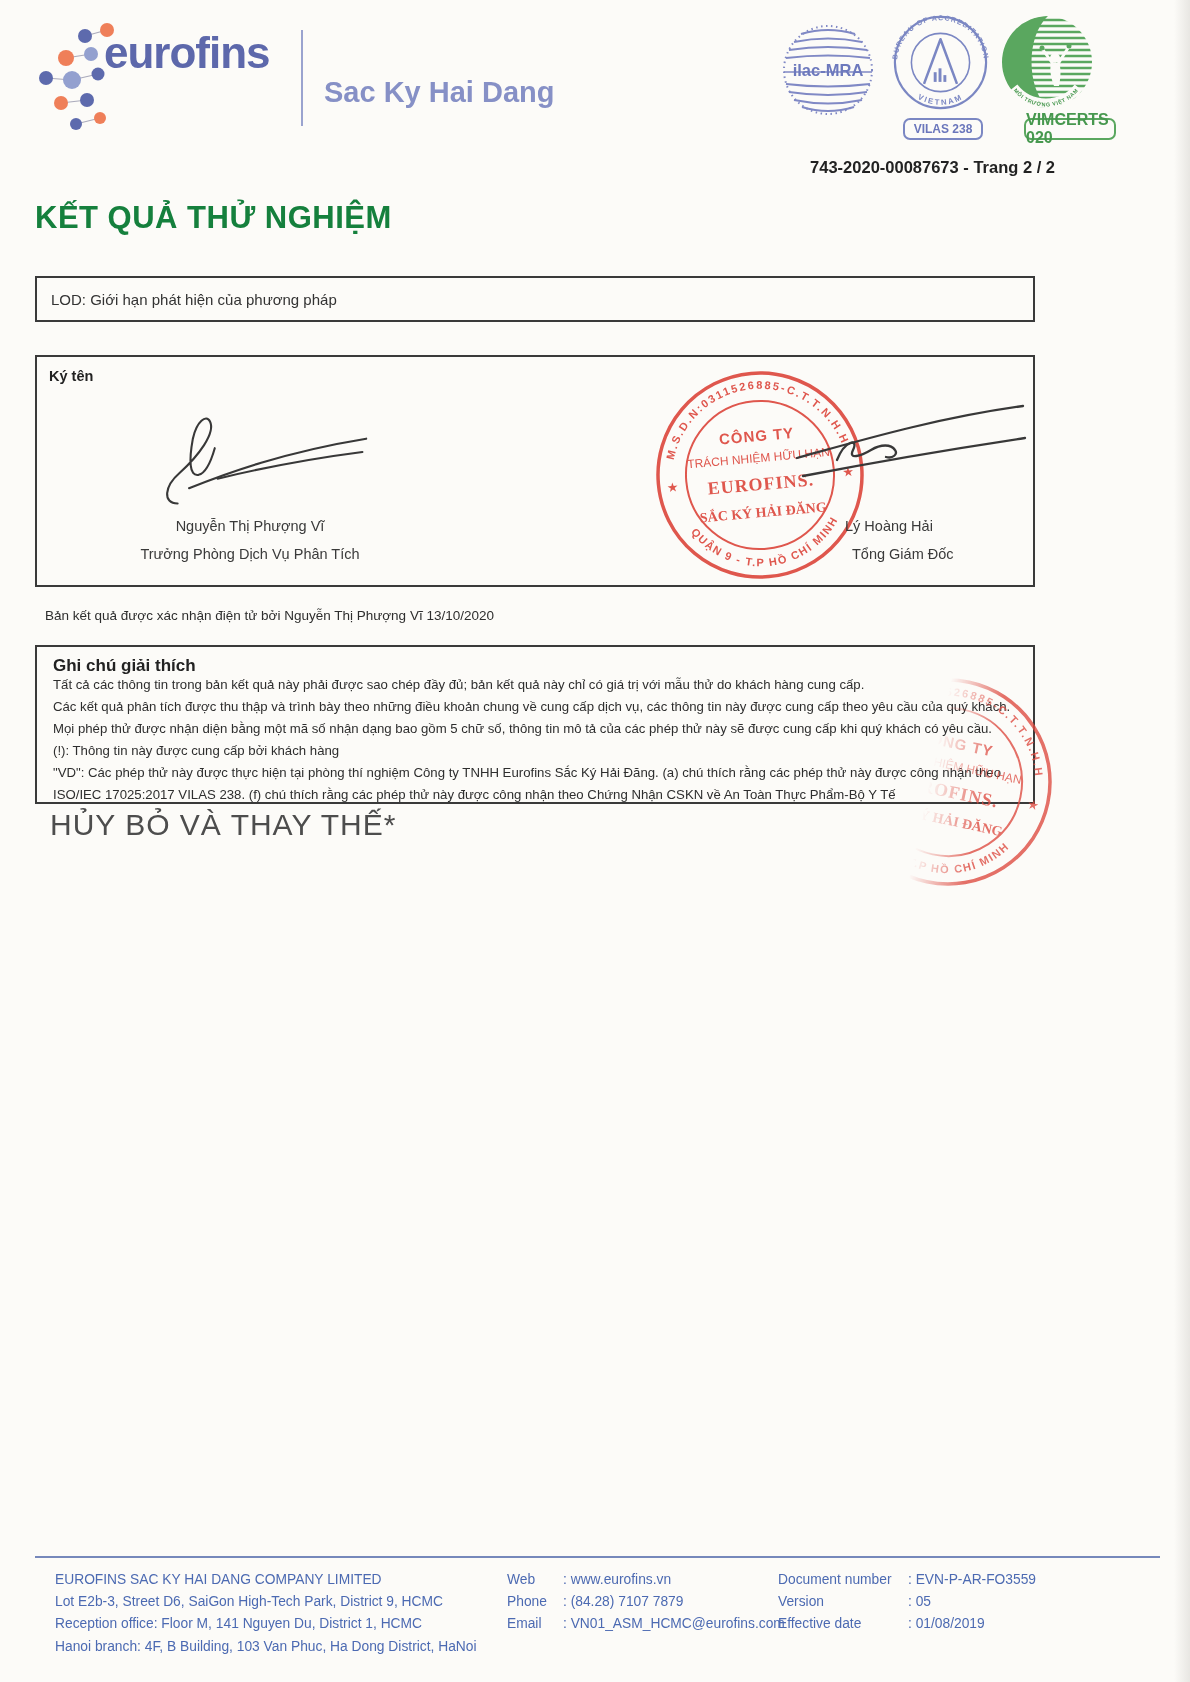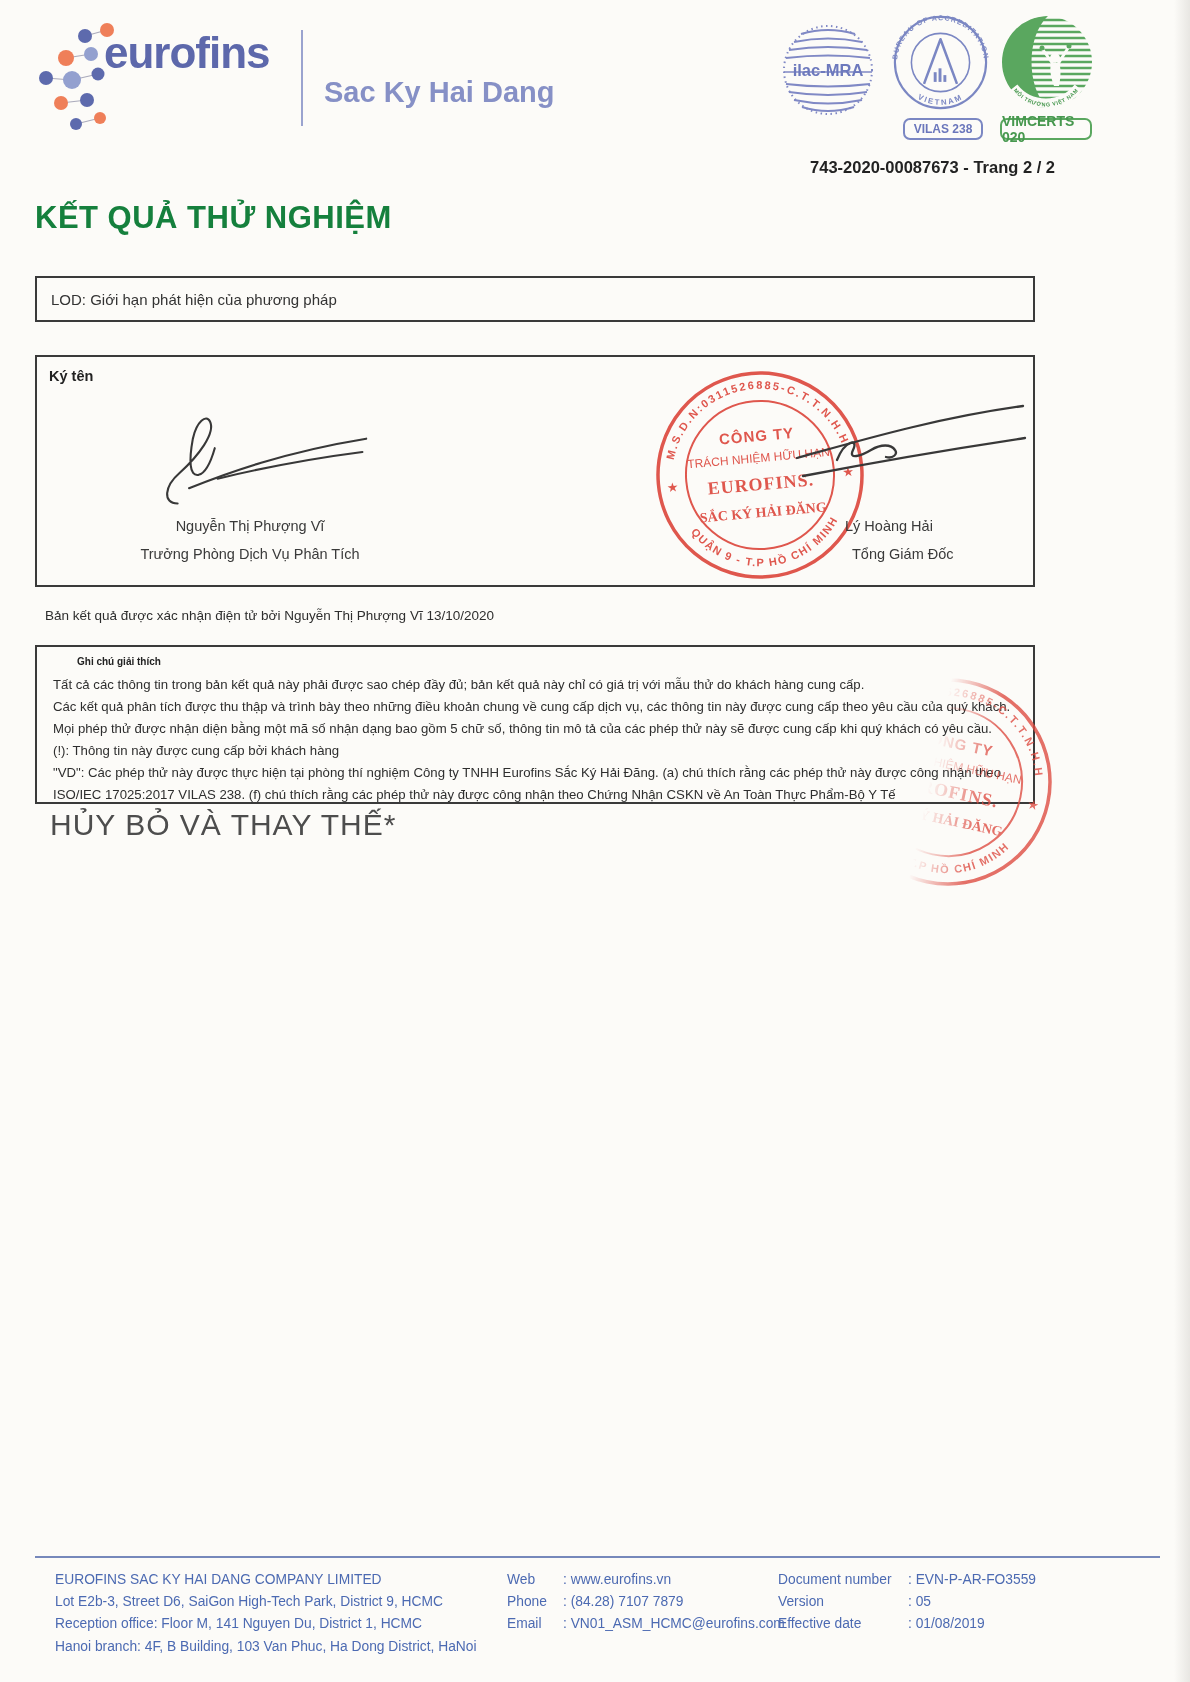--- a/index.html
+++ b/index.html
@@ -10,29 +10,29 @@
   .abs{position:absolute;}
   .brand-word{font-size:44px;font-weight:700;letter-spacing:-1px;color:#5d68ab;}
   .sub-brand{font-size:29px;font-weight:700;color:#8690c6;}
   .divider{width:2px;background:#9aa3cf;}
   .page-ref{font-size:16.5px;font-weight:700;color:#222;text-align:right;}
   .doc-title{width:1000px;text-align:left;font-size:31px;font-weight:700;letter-spacing:.5px;color:#15803d;}
   .box{border:2px solid #3a3a3a;background:transparent;}
   .lod-text{font-size:15px;color:#333;}
   .label-bold{font-size:14.5px;font-weight:700;color:#222;}
   .name-text{font-size:14.5px;color:#3a3a3a;}
-  .note-head{font-size:10px;font-weight:700;color:#222;margin-left:24px;}
+  .note-head{font-size:17px;font-weight:700;color:#222;}
   .note-line{font-size:13.2px;color:#2e2e2e;white-space:nowrap;}
   .confirm-line{font-size:13.5px;color:#2e2e2e;}
   .cancel-head{font-size:30px;color:#4d4d4d;letter-spacing:1px;text-align:center;}
   .footer-line{height:2px;background:#7688bb;}
   .footer-text{font-size:13.8px;color:#4c6ab2;line-height:22.2px;}
   .badge{display:flex;align-items:center;justify-content:center;border-radius:7px;font-weight:700;}
   .badge.blue{border:2px solid #7b87c3;color:#6a76bb;font-size:12px;}
-  .badge.green{border:2px solid #5aa75f;color:#47984f;font-size:14px;}
+  .badge.green{border:2px solid #5aa75f;color:#47984f;font-size:16px;margin-left:24px;}
   .stamp-wrap{width:230px;height:230px;}
   .stamp-partial{transform:rotate(12deg);opacity:.9;
     -webkit-mask-image:linear-gradient(to right,transparent 42%,rgba(0,0,0,.88) 66%);
     mask-image:linear-gradient(to right,transparent 42%,rgba(0,0,0,.88) 66%);}
   svg text{font-family:"Liberation Sans",sans-serif;}
   .serif{font-family:"Liberation Serif",serif;}
 </style>
 </head>
 <body>
 

